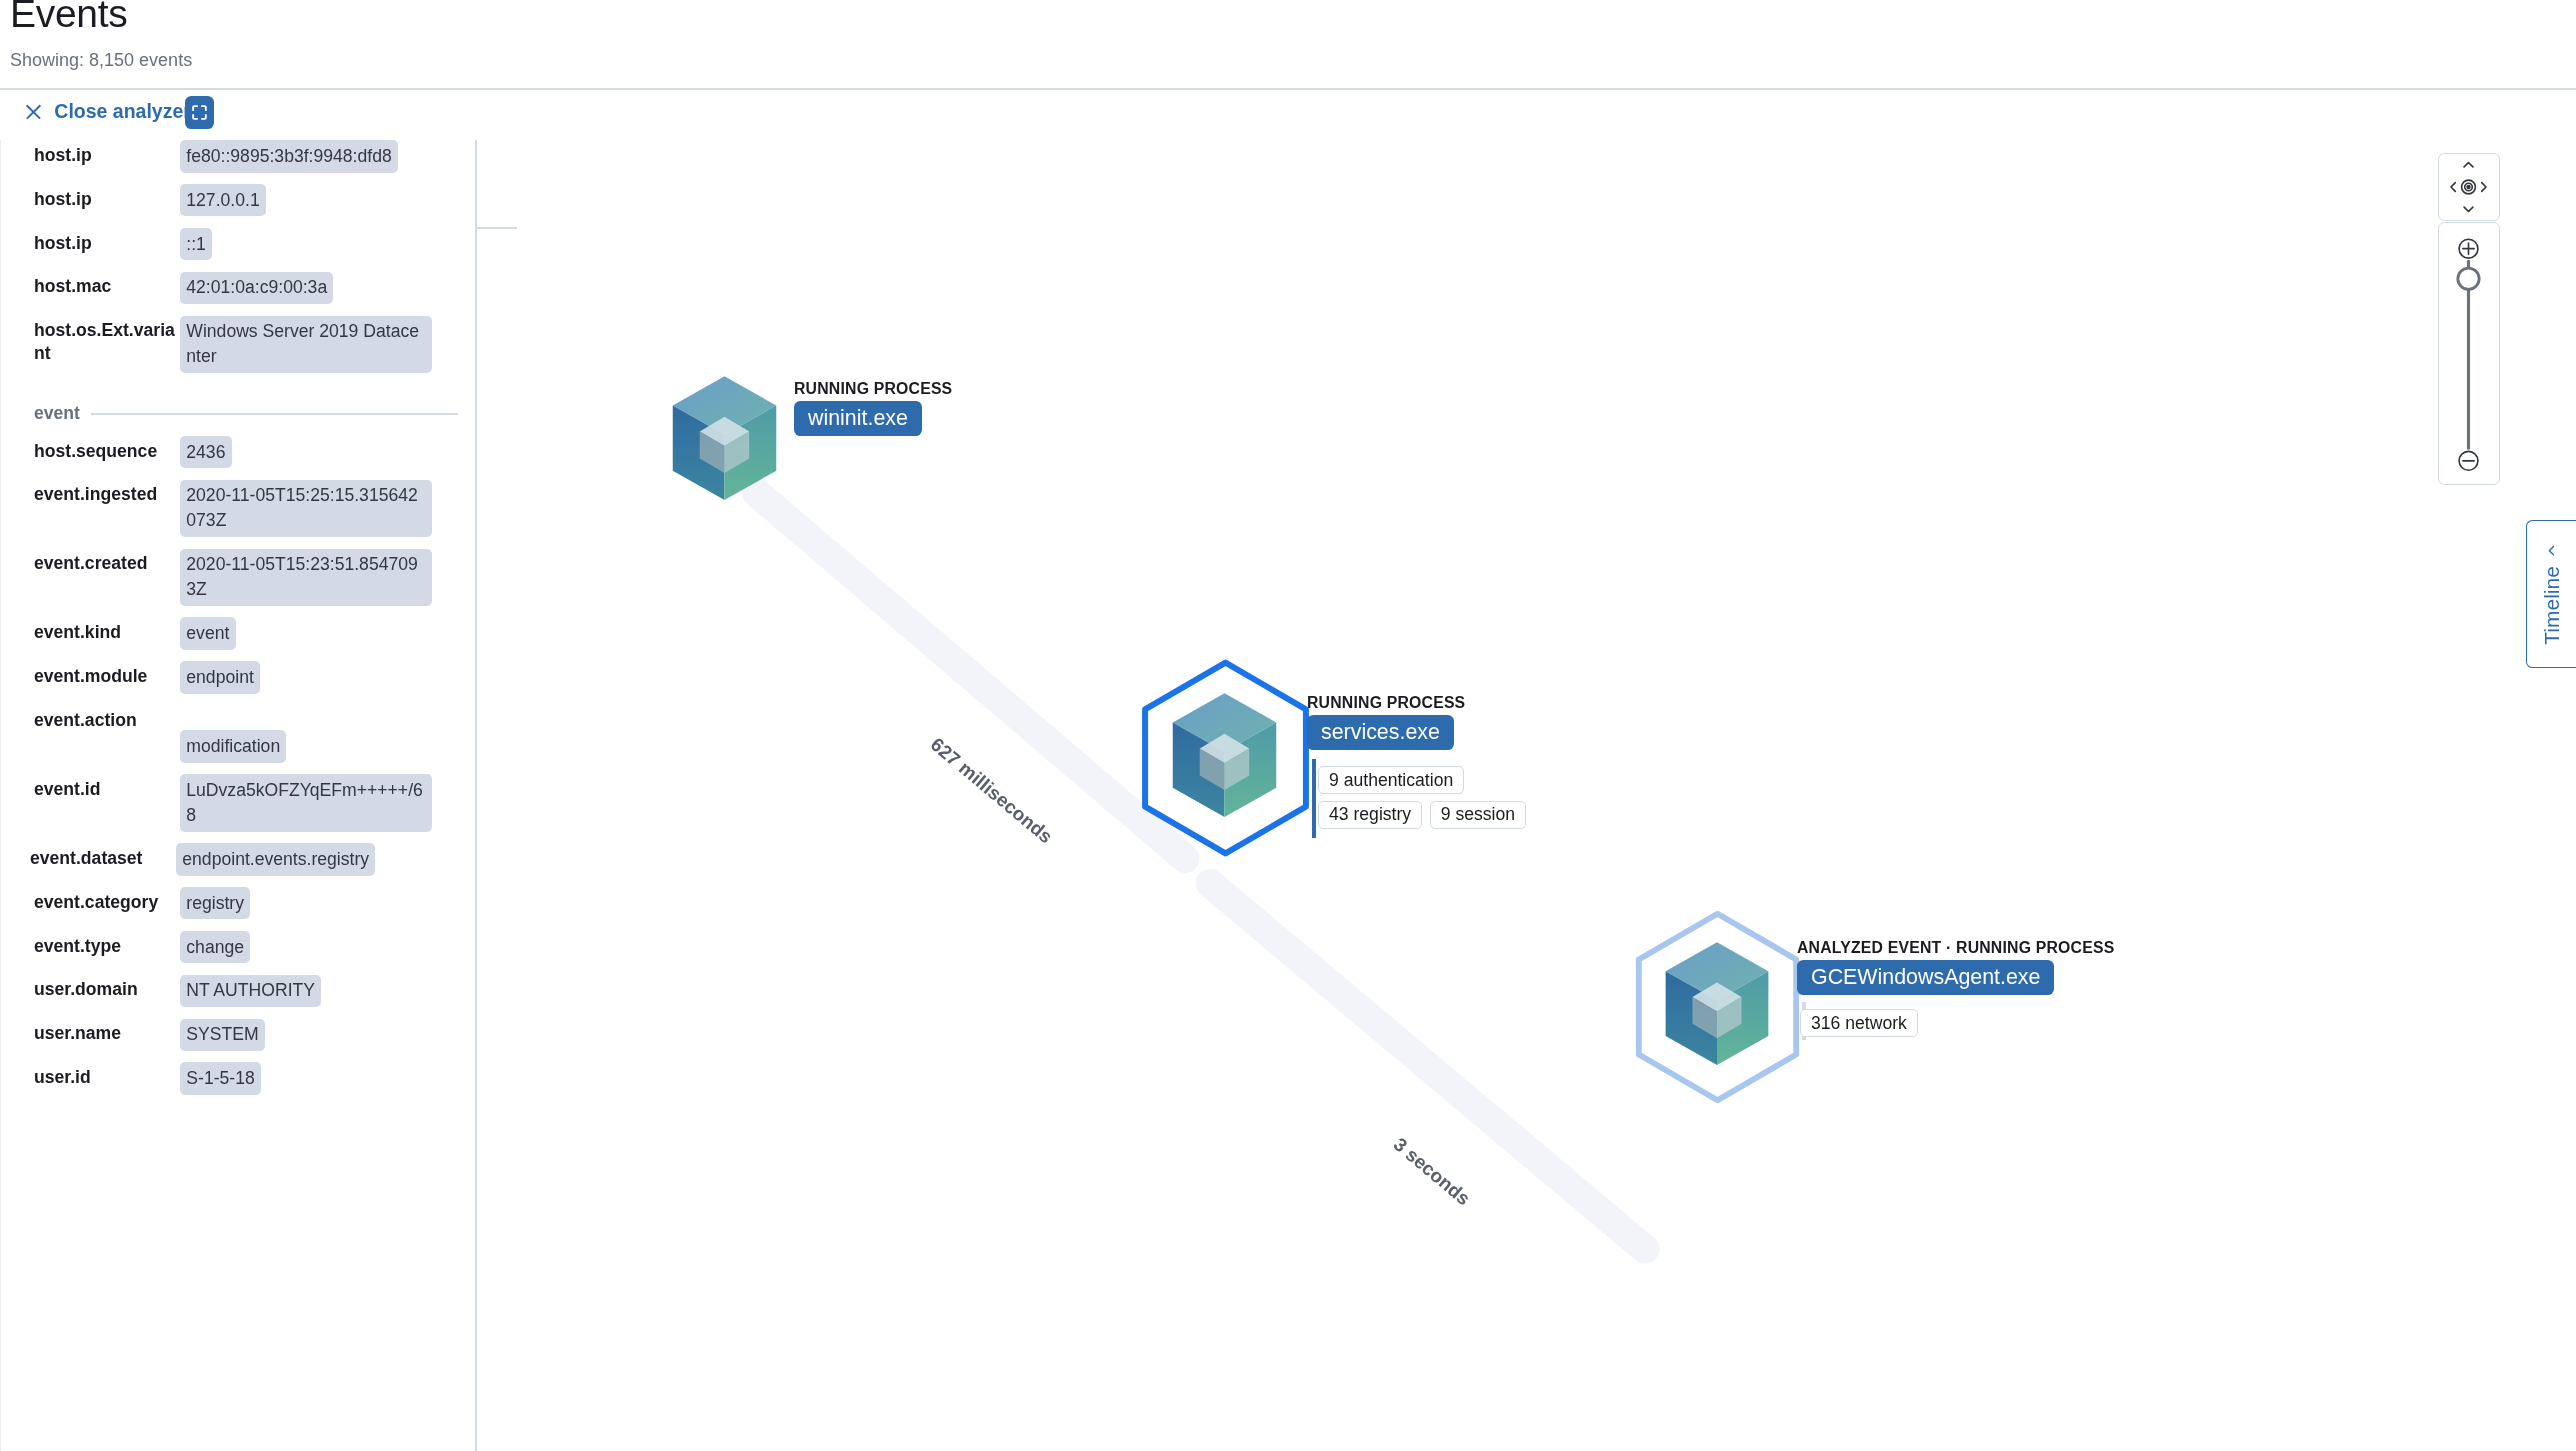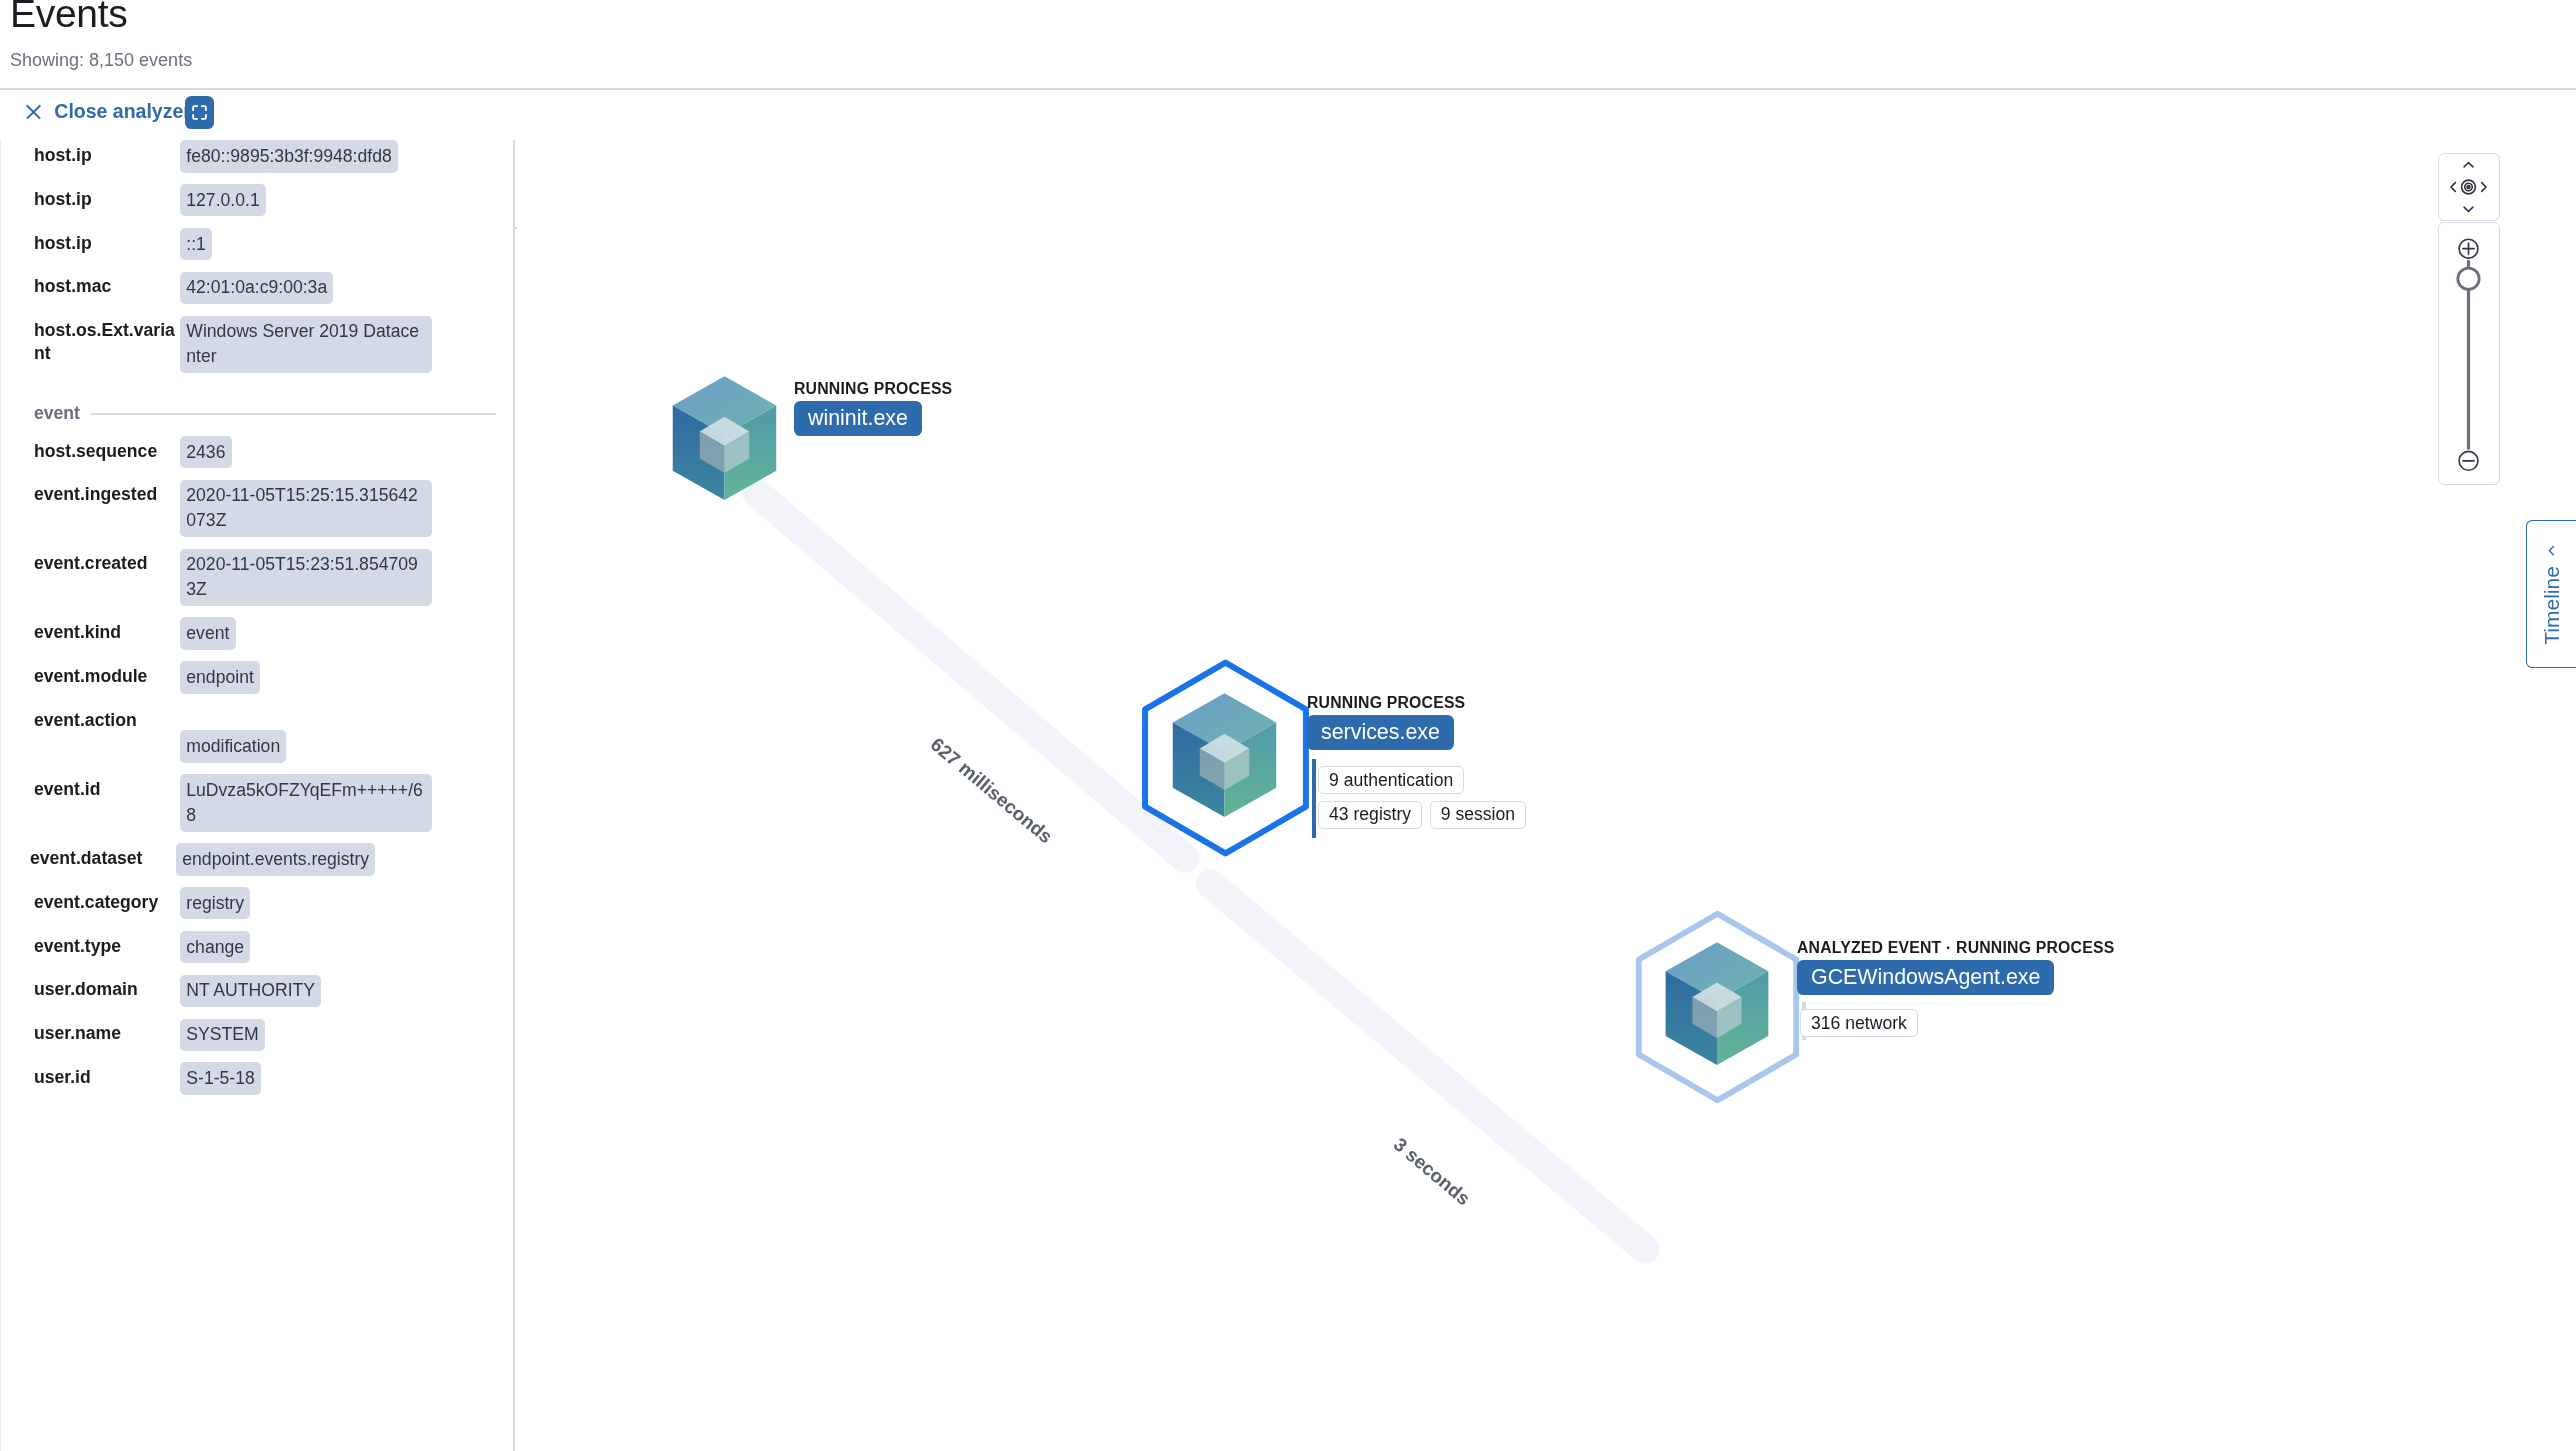--- a/index.html
+++ b/index.html
@@ -49,21 +49,21 @@
     position: absolute; left: 184px; top: 6.3px;
     width: 29px; height: 33px; border-radius: 6.3px; background: #2e6bad;
     display: flex; align-items: center; justify-content: center; cursor: pointer;
   }
   #analyzer-bar-rule {
     position: absolute; left: 0; top: 137px; width: 2576px; height: 1.9px; background: #d3dae6;
   }
 
   
   #detail-panel {
-    position: absolute; left: 0; top: 140px; width: 515px; height: 1312px;
+    position: absolute; left: 0; top: 140px; width: 477px; height: 1312px;
     overflow: hidden; background:#fff;
     border-left: 1.9px solid #eaecf1;
   }
   #detail-panel::after {
     content: ""; position: absolute; right: 0; top: 0; width: 1.9px; height: 1312px;
     background: #d3dae6;
   }
   .field-row {
     display: flex; align-items: flex-start;
     padding: 0 0 0 33px;

